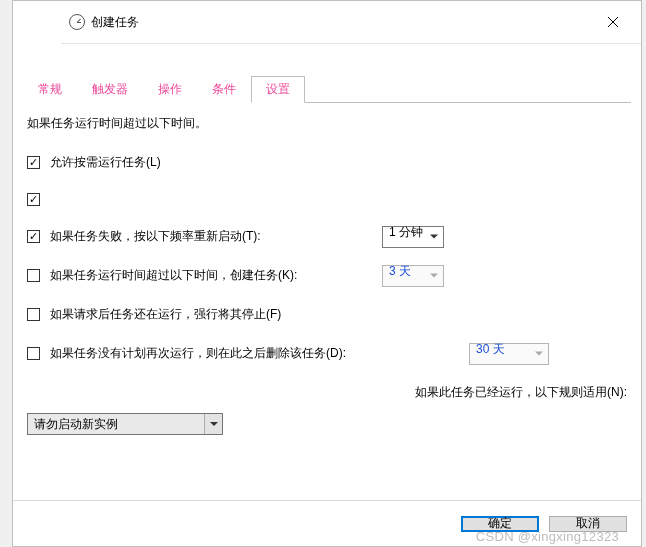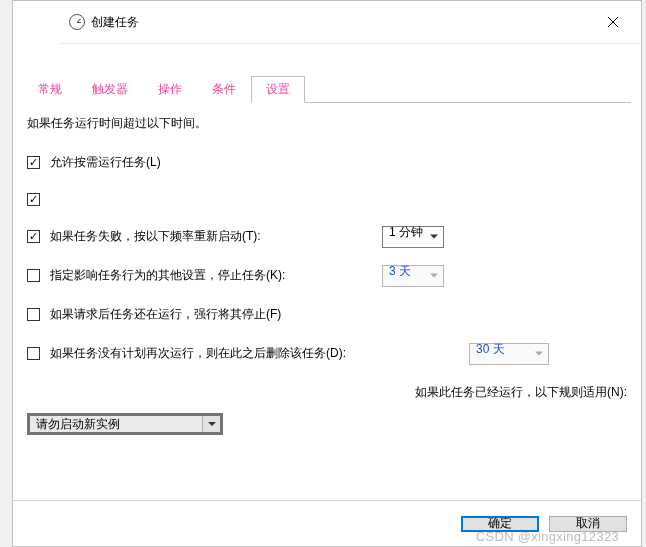--- a/index.html
+++ b/index.html
@@ -165,21 +165,21 @@
     display: inline-flex;
     align-items: center;
     background: #fff;
   }
   .suffix { margin-left: 6px; }
   .right-ctrl {
     position: absolute;
   }
   .row-rel { position: relative; }
   .wideselect {
-    border: 3px solid #737373;
+    border: 1px solid #737373;
     height: 22px;
     padding: 8px 6px;
     width: 196px;
     display: inline-flex;
     align-items: center;
     background: #e9e9e9;
     position: relative;
   }
   .wideselect .chev-box {
     position: absolute;
@@ -277,21 +277,21 @@
       <span class="label">如果任务失败，按以下频率重新启动(T):</span>
       <div class="select right-ctrl" style="left:355px;">
         <span>1 分钟</span>
         <span class="chev"></span>
       </div>
     </div>
 
 
     <div class="row row-rel">
       <span class="checkbox"></span>
-      <span class="label">指定影响任务行为的其他设置，停止任务(K):</span>
+      <span class="label">如果任务运行时间超过以下时间，创建任务(K):</span>
       <div class="select disabled right-ctrl" style="left:355px;">
         <span>3 天</span>
         <span class="chev"></span>
       </div>
     </div>
 
     <div class="row">
       <span class="checkbox"></span>
       <span class="label">如果请求后任务还在运行，强行将其停止(F)</span>
     </div>

